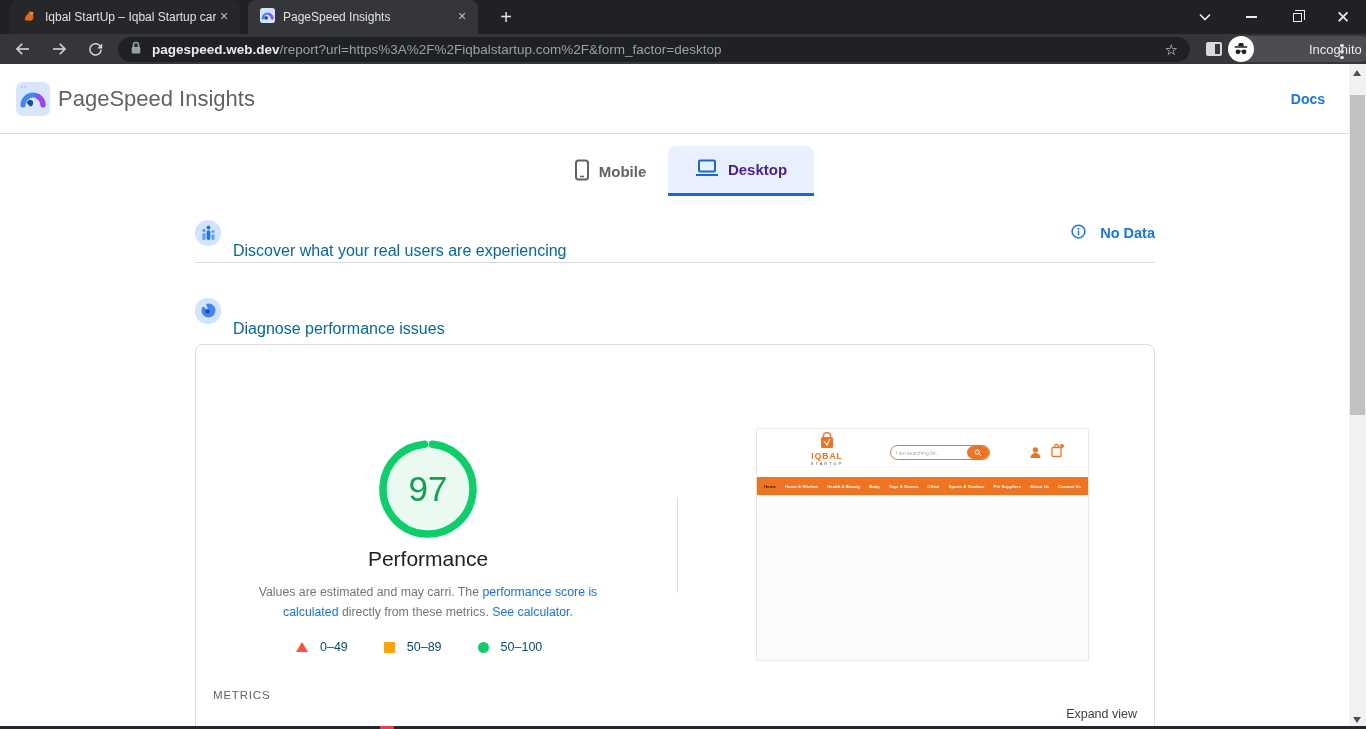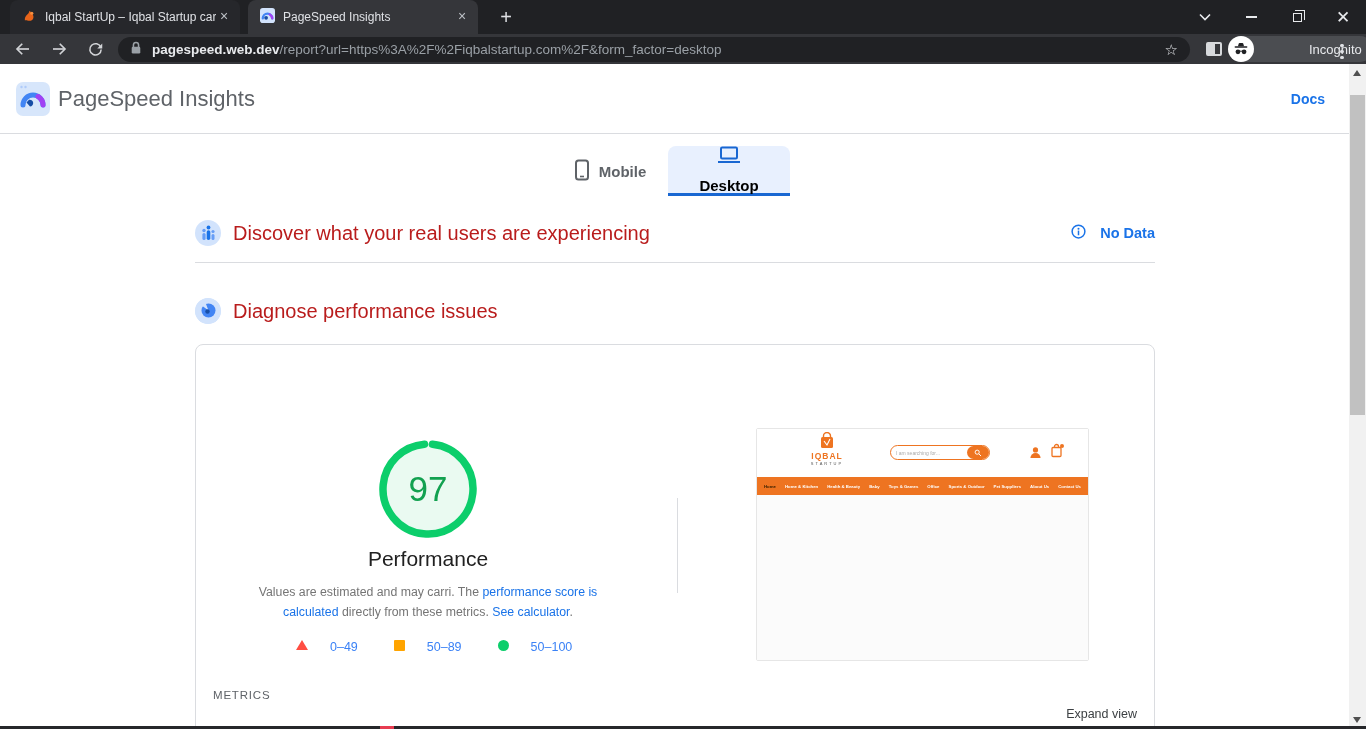--- a/index.html
+++ b/index.html
@@ -42,40 +42,40 @@
   
   .psi-header { position:absolute; top:64px; left:0; width:1366px; height:70px; background:#fff; border-bottom:1px solid #dadce0; }
   .psi-logo { position:absolute; left:16px; top:18px; }
   .psi-title { position:absolute; left:58px; top:0; height:70px; display:flex; align-items:center; font-size:22px; color:#5f6368; }
   .docs-link { position:absolute; right:41px; top:0; height:70px; display:flex; align-items:center; font-size:14px; font-weight:bold; color:#1a73e8; }
 
   
   .device-tabs { position:absolute; top:146px; left:562px; display:flex; height:50px; }
   .dtab { display:flex; align-items:center; justify-content:center; gap:9px; font-size:15px; font-weight:bold; }
   .dtab.mobile { width:96px; margin-right:10px; color:#5f6368; }
-  .dtab.desktop { width:122px; color:#000000; background:#e8f0fe; border-radius:8px 8px 0 0; border-bottom:3px solid #1967d2;flex-direction:column; }
+  .dtab.desktop { width:146px; color:#4c1d95; background:#e8f0fe; border-radius:8px 8px 0 0; border-bottom:3px solid #1967d2; }
 
   
   .row { position:absolute; left:195px; width:960px; height:50px; }
   .row-icon { position:absolute; left:0; top:12px; width:26px; height:26px; border-radius:50%; background:#d2e3fc; overflow:hidden; }
-  .row-title { position:absolute; left:38px; top:0; height:50px; display:flex; align-items:center; font-size:20px; color:#b91c1c; }
+  .row-title { position:absolute; left:38px; top:18px; height:50px; display:flex; align-items:center; font-size:16px; color:#0369a1; }
   .row-right { position:absolute; right:0; top:0; height:50px; display:flex; align-items:center; gap:14px; }
   .nodata-label { color:#1a73e8; font-size:14.5px; font-weight:bold; }
   .hdivider { position:absolute; left:195px; top:262px; width:960px; height:1px; background:#dadce0; }
 
   
   .card { position:absolute; left:195px; top:344px; width:960px; height:400px; border:1px solid #dadce0; border-radius:8px; background:#fff; }
   .gauge { position:absolute; left:181px; top:93px; width:102px; height:102px; }
   .gauge-score { position:absolute; inset:0; display:flex; align-items:center; justify-content:center;
                  font-size:35px; color:#12a150; }
   .perf-label { position:absolute; left:132px; top:202px; width:200px; text-align:center; font-size:21px; color:#212121; }
   .disclaimer { position:absolute; left:57px; top:238px; width:350px; text-align:center; font-size:12.3px; color:#757575; line-height:1.6; }
   .disclaimer a { color:#1a73e8; text-decoration:none; }
   .legend { position:absolute; left:100px; top:295px; width:280px; display:flex; gap:36px; }
-  .legend-item { display:flex; gap:22px; font-size:12.5px; color:#3b82f6; }
+  .legend-item { display:flex; align-items:center; gap:12px; font-size:12.5px; color:#0c4a6e; }
   .shape-tri { width:0; height:0; border-left:6px solid transparent; border-right:6px solid transparent; border-bottom:10px solid #ff4e42; }
   .shape-sq { width:11px; height:11px; background:#ffa400; border-radius:1px; }
   .shape-ci { width:11px; height:11px; background:#0cce6b; border-radius:50%; }
   .vdivider { position:absolute; left:481px; top:153px; height:95px; width:1px; background:#dadce0; }
 
   
   .thumb { position:absolute; left:560px; top:83px; width:333px; height:233px; background:#fff; border:1px solid #e6e6e6; border-radius:2px; }
   .thumb-header { position:relative; height:48px; background:#fff; }
   .thumb-logo { position:absolute; left:40px; top:3px; width:60px; text-align:center; }
   .thumb-logo .l1 { font-size:8.5px; font-weight:bold; color:#ee7421; letter-spacing:1px; margin-top:-2px; }

